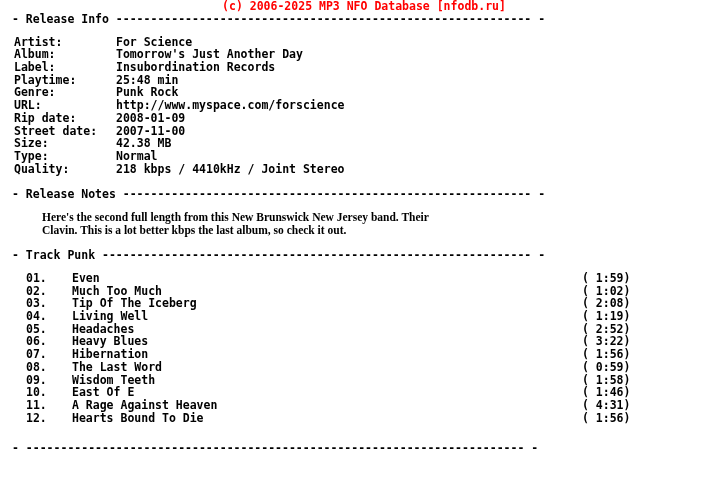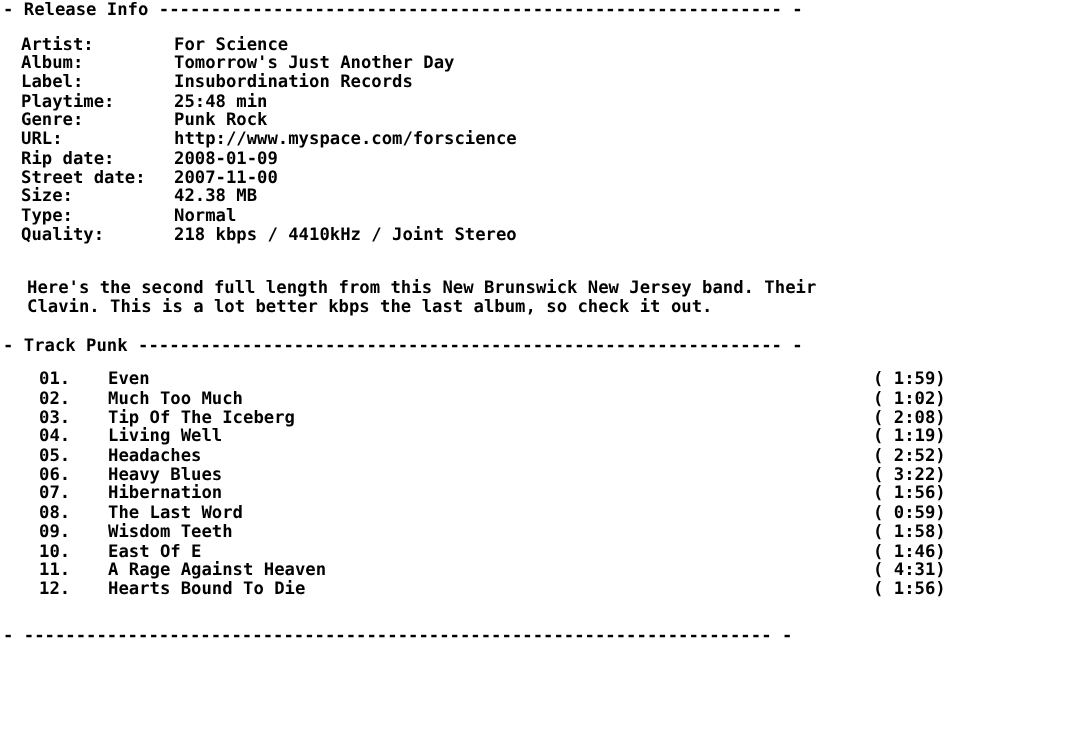--- a/index.html
+++ b/index.html
@@ -38,40 +38,40 @@
   
   .nfo {
     font-size: 11.5px;
     line-height: 12.7px;
     white-space: pre;
     font-weight: bold;
     letter-spacing: 0px;
   }
 
   .section-head {
-    padding-left: 2px;
+    padding-left: 12px;
     height: 12.7px;
   }
 
   .spacer-sm { height: 10px; }
   .spacer-md { height: 13px; }
   .spacer-lg { height: 18px; }
 
   
   .info-rows { padding-left: 14px; }
   .info-row { display: block; height: 12.7px; white-space: pre; }
   .info-label {
     display: inline-block;
     width: 102px;
     white-space: pre;
   }
   .info-value { white-space: pre; }
 
   
-  .notes { padding-left: 18px; }
+  .notes { padding-left: 42px; font-family: Liberation Serif, serif; }
   .note-line { display: block; height: 12.7px; white-space: pre; }
 
   
   .tracks { padding-left: 26px; }
   .track-row {
     position: relative;
     display: block;
     height: 12.7px;
     white-space: pre;
   }
@@ -82,29 +82,31 @@
     left: 556px;
     top: 0;
     white-space: pre;
   }
 </style>
 </head>
 <body>
 
 <div class="page">
 
+  <div class="banner" style="color: rgb(255, 0, 0);">(c) 2006-2025 MP3 NFO Database [nfodb.ru]</div>
 
   <div class="nfo section-head">- Release Info ------------------------------------------------------------ -</div>
 
   <div class="spacer-sm"></div>
 
   <div class="nfo info-rows"><span class="info-row"><span class="info-label">Artist:</span><span class="info-value">For Science</span></span><span class="info-row"><span class="info-label">Album:</span><span class="info-value">Tomorrow's Just Another Day</span></span><span class="info-row"><span class="info-label">Label:</span><span class="info-value">Insubordination Records</span></span><span class="info-row"><span class="info-label">Playtime:</span><span class="info-value">25:48 min</span></span><span class="info-row"><span class="info-label">Genre:</span><span class="info-value">Punk Rock</span></span><span class="info-row"><span class="info-label">URL:</span><span class="info-value">http://www.myspace.com/forscience</span></span><span class="info-row"><span class="info-label">Rip date:</span><span class="info-value">2008-01-09</span></span><span class="info-row"><span class="info-label">Street date:</span><span class="info-value">2007-11-00</span></span><span class="info-row"><span class="info-label">Size:</span><span class="info-value">42.38 MB</span></span><span class="info-row"><span class="info-label">Type:</span><span class="info-value">Normal</span></span><span class="info-row"><span class="info-label">Quality:</span><span class="info-value">218 kbps / 4410kHz / Joint Stereo</span></span></div>
 
   <div class="spacer-md"></div>
 
+  <div class="nfo section-head">- Release Notes ----------------------------------------------------------- -</div>
 
   <div class="spacer-sm"></div>
 
   <div class="nfo notes"><span class="note-line">Here's the second full length from this New Brunswick New Jersey band. Their</span><span class="note-line">Clavin. This is a lot better kbps the last album, so check it out.</span></div>
 
   <div class="spacer-md"></div>
 
   <div class="nfo section-head">- Track Punk -------------------------------------------------------------- -</div>
 
   <div class="spacer-sm"></div>

